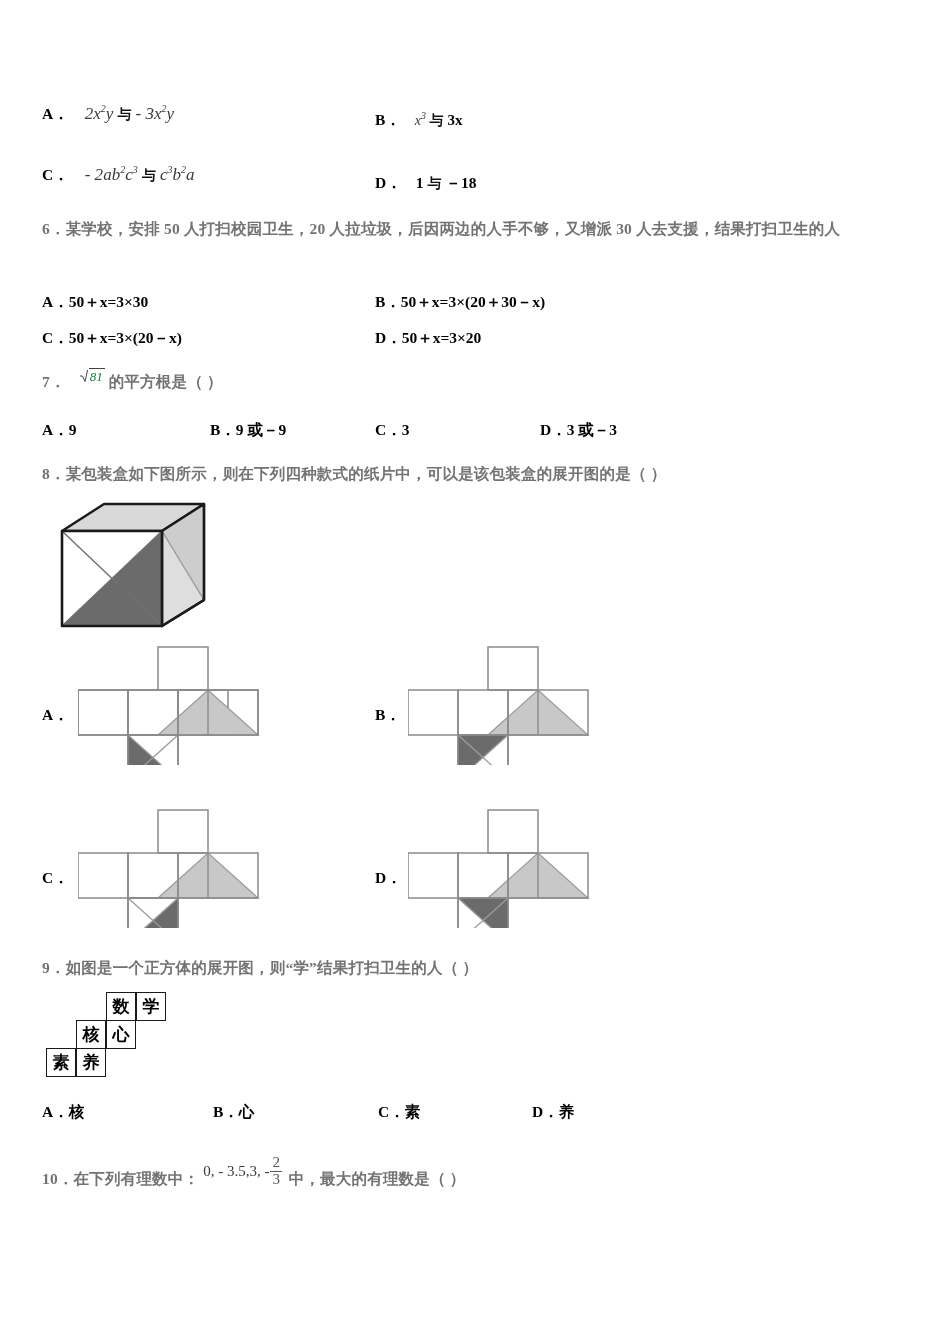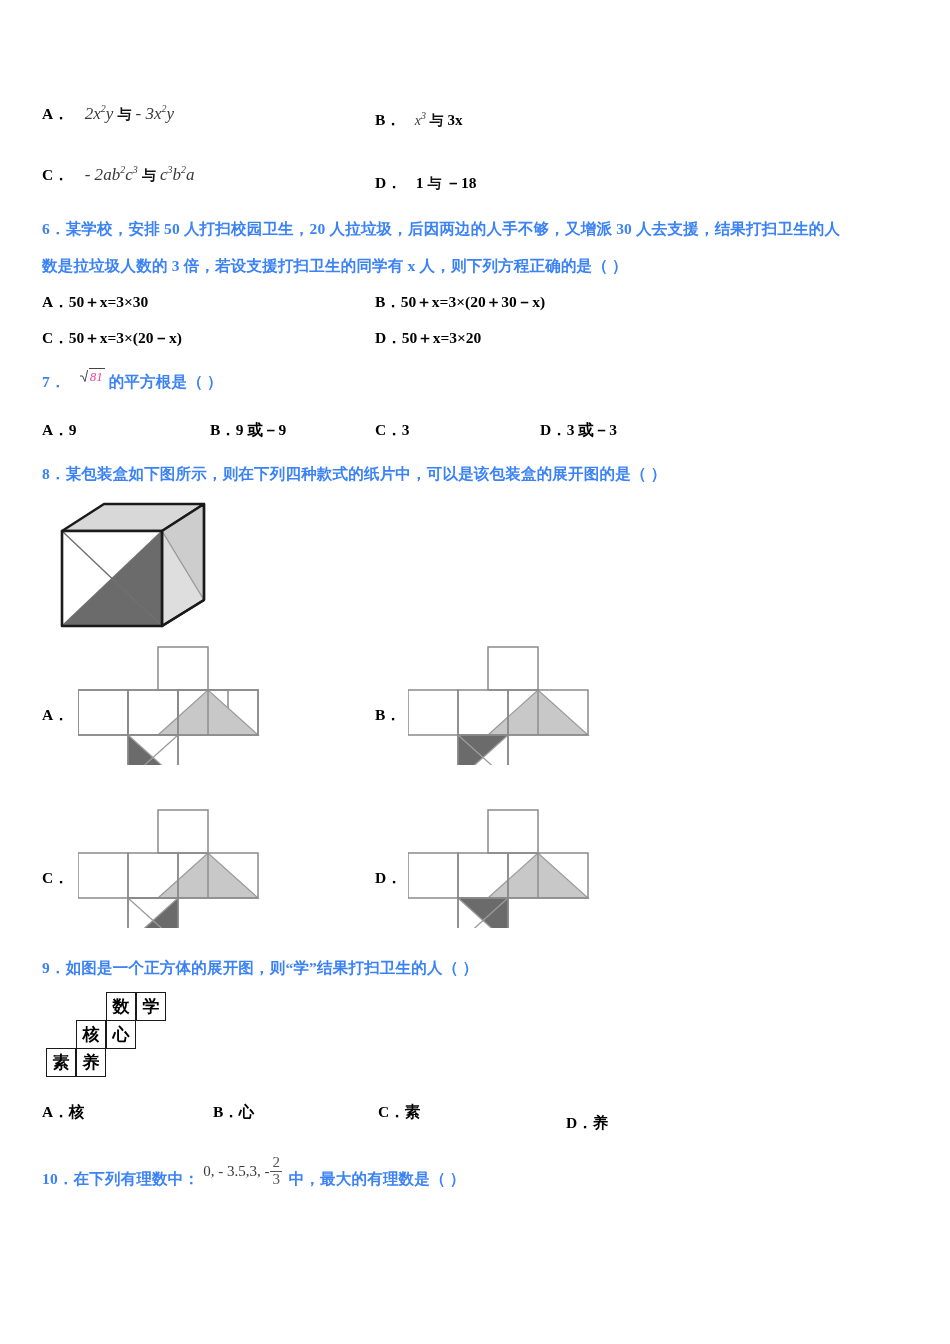--- a/index.html
+++ b/index.html
@@ -21,21 +21,21 @@
     width: 950px;
     height: 1344px;
   }
   .abs { position: absolute; }
 
   
   .qtext {
     font-family: "Liberation Serif", "DejaVu Serif", serif;
     font-weight: bold;
     font-size: 15.5px;
-    color: #3b82f6;
+    color: #737373;
     letter-spacing: 0.2px;
     white-space: nowrap;
   }
   .opt {
     font-family: "Liberation Serif", "DejaVu Serif", serif;
     font-weight: bold;
     font-size: 15.5px;
     white-space: nowrap;
   }
   .optlabel { font-weight: bold; }
@@ -62,21 +62,21 @@
     color: #111;
     font-family: "Liberation Serif", "DejaVu Serif", serif;
   }
 
   
   .sqrt {
     display: inline-block;
     position: relative;
     font-style: italic;
     font-size: 13px;
-    color: #ec4899;
+    color: #15803d;
     padding-left: 9px;
   }
   .sqrt .radicand {
     border-top: 1px solid #444;
     padding: 0 2px 0 1px;
     display: inline-block;
     line-height: 1.25;
   }
   .sqrt .tick {
     position: absolute;
@@ -161,21 +161,20 @@
   <div class="abs" style="left:375px; top:173px;">
     <span class="opt optlabel">D．</span>
     <span class="opt" style="margin-left:10px;">1</span>
     <span class="joiner">与</span>
     <span class="opt">－18</span>
   </div>
 
   <div class="abs qtext" style="left:42px; top:219px;">
     <span>6．</span><span>某学校，安排 50 人打扫校园卫生，20 人拉垃圾，后因两边的人手不够，又增派 30 人去支援，结果打扫卫生的人</span>
   </div>
-  <div class="abs qtext" style="left:42px; top:256px;">数是拉垃圾人数的 3 倍，若设支援打扫卫生的同学有 x 人，则下列方程正确的是（   ）</div>
 
   <div class="abs opt" style="left:42px; top:292px;">
     <span>A．</span><span>50＋x=3×30</span>
   </div>
   <div class="abs opt" style="left:375px; top:292px;">
     <span>B．</span><span>50＋x=3×(20＋30－x)</span>
   </div>
   <div class="abs opt" style="left:42px; top:328px;">
     <span>C．</span><span>50＋x=3×(20－x)</span>
   </div>
@@ -356,21 +355,21 @@
 
   <div class="abs opt" style="left:42px; top:1102px;">
     <span>A．</span><span>核</span>
   </div>
   <div class="abs opt" style="left:213px; top:1102px;">
     <span>B．</span><span>心</span>
   </div>
   <div class="abs opt" style="left:378px; top:1102px;">
     <span>C．</span><span>素</span>
   </div>
-  <div class="abs opt" style="left:566px; top:1102px;margin-top:11px;">
+  <div class="abs opt" style="left:532px; top:1102px;">
     <span>D．</span><span>养</span>
   </div>
 
   <div class="abs" style="left:42px; top:1163px;">
     <span class="qtext">10．</span><span class="qtext">在下列有理数中：</span>
     <span class="math" style="position:relative; top:-8px; margin-left:0; font-size:15px;">
       <span class="num">0, - 3.5,3, -</span><span class="frac"><span class="top">2</span><span class="bar"></span><span class="bot">3</span></span>
     </span>
     <span class="qtext" style="margin-left:2px;">中，最大的有理数是（     ）</span>
   </div>

